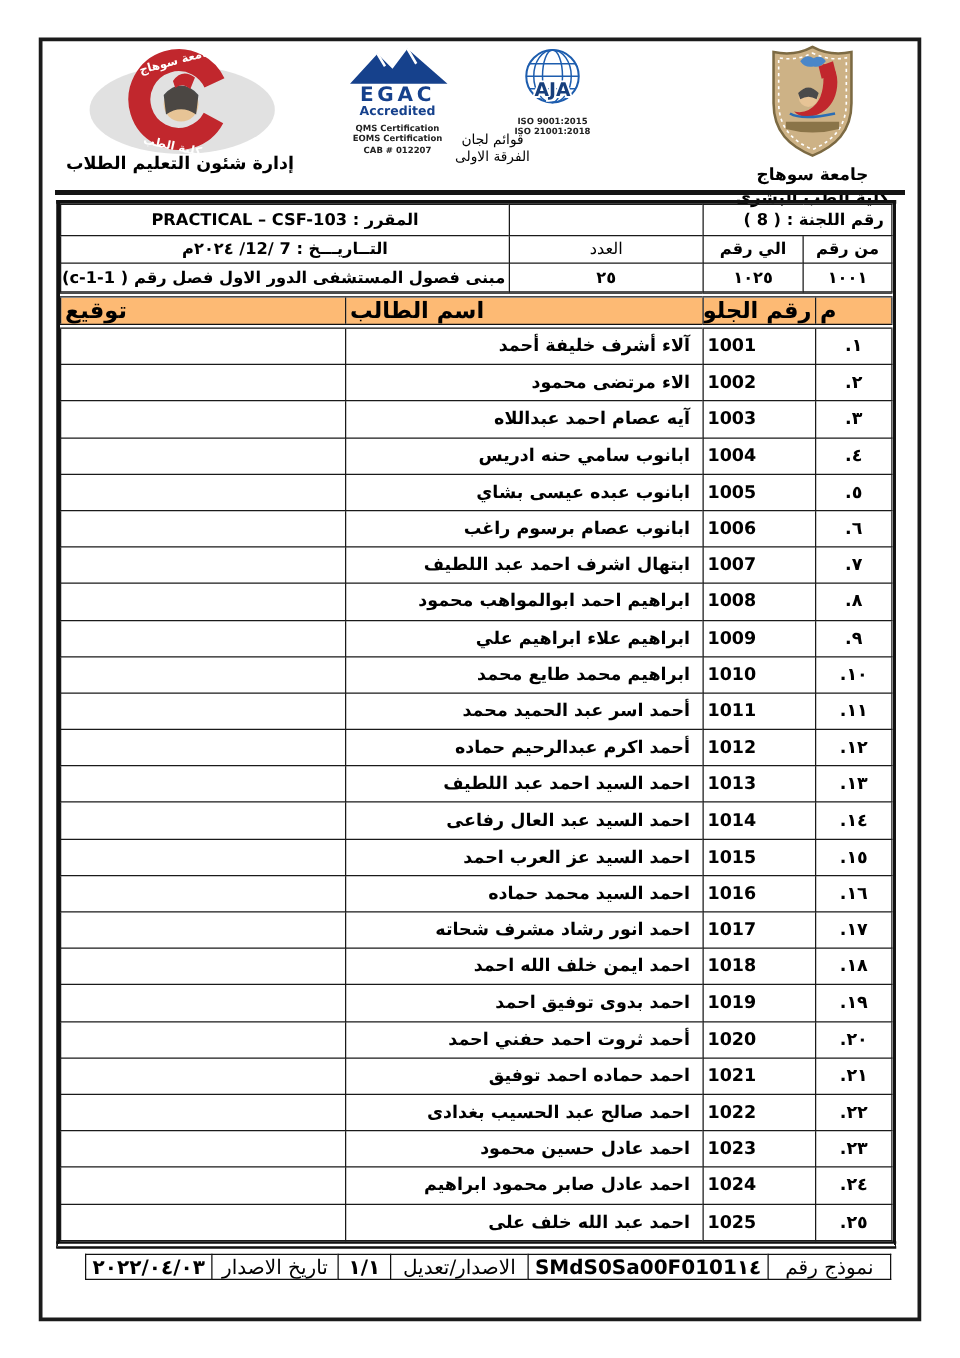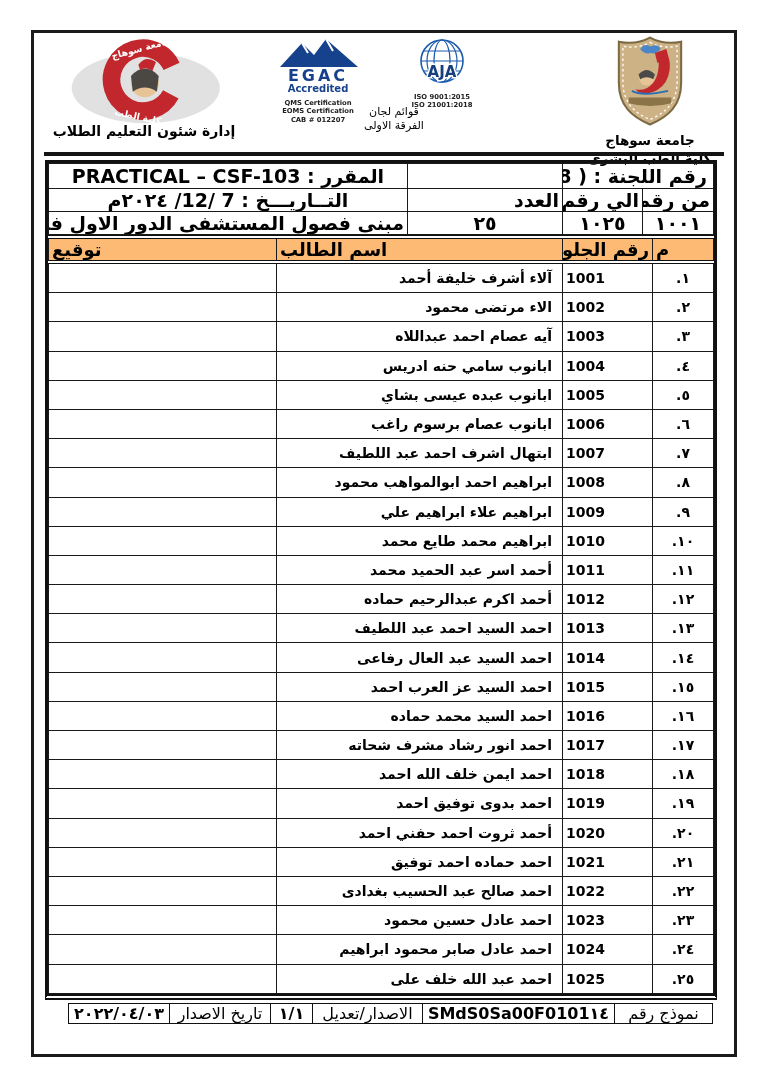--- a/index.html
+++ b/index.html
@@ -13,28 +13,28 @@
   .cert{width:110px;text-align:center;}
   .cert .tiny{font-size:6.8px;font-weight:bold;color:#222;line-height:1.25;}
   .title-block{position:absolute;left:232px;top:72px;width:256px;text-align:center;direction:rtl;font-weight:normal;font-size:11px;line-height:1.28;}
   .right-block{position:absolute;right:8px;top:2px;width:152px;text-align:center;}
   .right-captions{direction:rtl;font-weight:bold;font-size:13.5px;line-height:1.3;margin-top:1px;}
   .hdr-divider{position:absolute;left:10px;right:10px;top:119px;border-top:4px solid #141414;}
   
   .main-wrap{position:absolute;left:11px;top:127px;width:672px;border:3px solid #111;border-bottom:6px double #111;box-sizing:border-box;}
   table{border-collapse:collapse;width:100%;table-layout:fixed;}
   td,th{border:1.2px solid #1a1a1a;padding:0 3px;overflow:hidden;white-space:nowrap;}
-  .info-table td{font-size:19px;}
+  .info-table td{font-size:13px;}
   .info-table .rowA td{height:24px;}
   .info-table .rowB td{height:21px;}
   .info-table .rowC td{height:22px;}
   .committee{text-align:right;font-weight:bold;padding-right:6px;}
   .course{text-align:center;font-weight:bold;}
   .lbl{text-align:center;font-weight:bold;margin-top:33px;}
-  .cnt-lbl{font-weight:bold;font-size:15px;}
+  .cnt-lbl{text-align:center;font-weight:normal;font-size:15px;}
   .val{text-align:center;font-weight:bold;font-size:14px;}
   .date-cell,.loc-cell{text-align:center;font-weight:bold;}
   .students thead td{background:#fdba74;height:19px;text-align:left;font-weight:bold;font-size:18px;border-top:4px double #111;border-bottom:4px double #111;}
   .students tbody td{height:28.2px;font-size:14px;}
   .c-no{text-align:center;font-weight:bold;font-size:13px;}
   .c-seat{text-align:left;font-weight:bold;font-size:14.5px;}
   .c-name{text-align:right;font-weight:bold;font-size:15px;padding-right:10px;}
   
   .footer-table{position:absolute;left:34px;top:970px;width:645px;direction:rtl;}
   .footer-table td{height:19px;text-align:center;font-size:16px;border:1.4px solid #111;}

